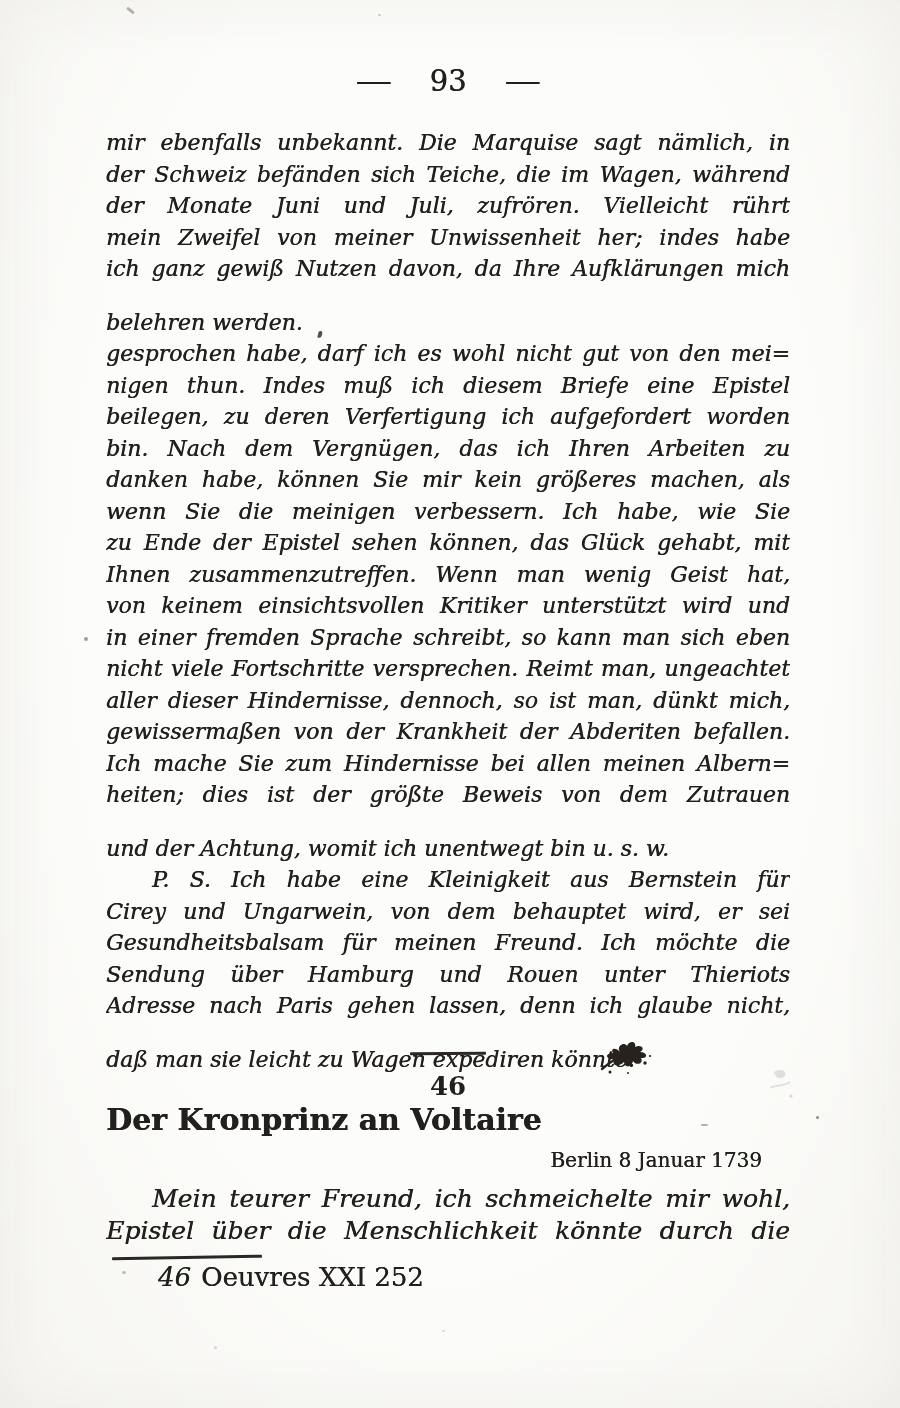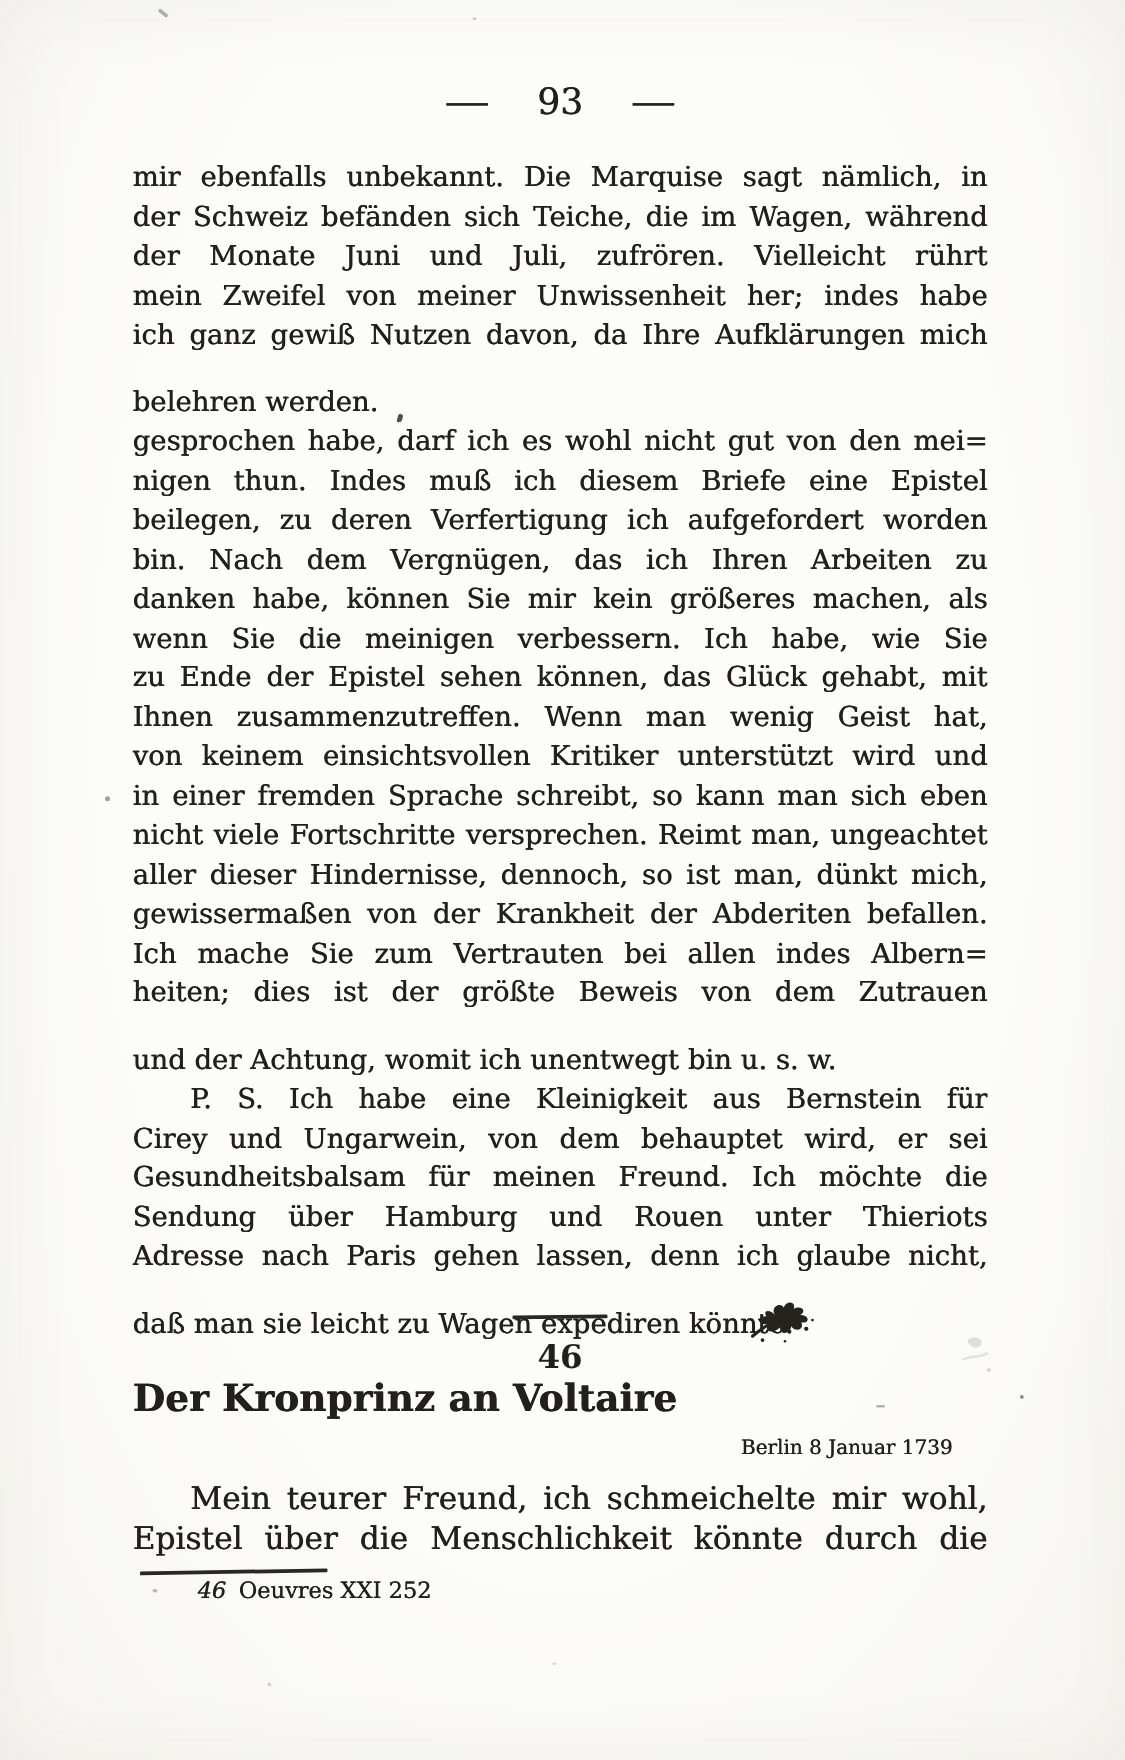--- a/index.html
+++ b/index.html
@@ -21,54 +21,54 @@
     font-size:29px; text-shadow:0.4px 0 0 currentColor;
   }
   .running-head .dash { letter-spacing:0; transform:scaleX(1.25); }
   
   .textblock {
     position:absolute; left:106px; top:127px; width:684px;
     font-size:22px; line-height:31.5px;
     text-shadow:0.4px 0 0 currentColor;
   }
   .para { margin:0; padding:0; }
-  .line { text-align:justify; text-align-last:justify; height:31.5px; overflow:hidden; }
+  .line { text-align:justify; text-align-last:justify; height:31.5px; overflow:hidden;font-style:italic; }
   .line.left { text-align:right; text-align-last:left;margin-top:22px; }
   .line.ind { text-indent:46px; }
   
   .divider {
     position:absolute; left:410px; top:1052px; width:76px; height:3px;
     background:#2a2724; border-radius:1px; transform:rotate(-0.5deg);
   }
   .letter-number {
     position:absolute; left:106px; top:1071px; width:684px;
     text-align:center; font-size:26px; font-weight:bold;
   }
   .letter-heading {
     position:absolute; left:106px; top:1102px; width:684px; margin:0;
     font-size:30px; font-weight:bold;
     text-shadow:0.4px 0 0 currentColor;
   }
   .dateline {
     position:absolute; left:106px; top:1148px; width:684px;
     box-sizing:border-box; padding-right:28px;
-    text-align:right; font-size:16px; text-shadow:0.3px 0 0 currentColor;
+    text-align:right; font-size:20px; text-shadow:0.3px 0 0 currentColor;
   }
   .letter46-body {
     position:absolute; left:106px; top:1183px; width:684px;
     font-size:25px; line-height:31.5px; text-shadow:0.4px 0 0 currentColor;
   }
   
   .footnote-rule {
     position:absolute; left:112px; top:1256px; width:150px; height:3px;
     background:#2a2724; transform:rotate(-1deg); border-radius:1px;
   }
   .footnote-text {
     position:absolute; left:158px; top:1262px;
-    font-size:18px; text-shadow:0.3px 0 0 currentColor;
+    font-size:26px; text-shadow:0.3px 0 0 currentColor;
   }
   .footnote-text .fn-num { font-style:italic; margin-right:10px; }
   
   .blot { position:absolute; left:598px; top:1038px; }
   .ghost { position:absolute; left:766px; top:1066px; opacity:0.55; }
   .speck { position:absolute; background:#9a958e; border-radius:50%; }
   .s1 { left:126px; top:9px;  width:9px; height:3px; border-radius:2px; transform:rotate(38deg); background:#b3afa7; }
   .s2 { left:318px; top:331px; width:4px; height:7px; border-radius:2px 2px 3px 1px; background:#55504a; transform:rotate(14deg); }
   .s3 { left:84px;  top:637px; width:4px; height:4px; background:#a29d96; }
   .s4 { left:816px; top:1116px; width:3px; height:3px; background:#8f8a84; }
@@ -105,21 +105,21 @@
       <div class="line">bin. Nach dem Vergnügen, das ich Ihren Arbeiten zu</div>
       <div class="line">danken habe, können Sie mir kein größeres machen, als</div>
       <div class="line">wenn Sie die meinigen verbessern. Ich habe, wie Sie</div>
       <div class="line">zu Ende der Epistel sehen können, das Glück gehabt, mit</div>
       <div class="line">Ihnen zusammenzutreffen. Wenn man wenig Geist hat,</div>
       <div class="line">von keinem einsichtsvollen Kritiker unterstützt wird und</div>
       <div class="line">in einer fremden Sprache schreibt, so kann man sich eben</div>
       <div class="line">nicht viele Fortschritte versprechen. Reimt man, ungeachtet</div>
       <div class="line">aller dieser Hindernisse, dennoch, so ist man, dünkt mich,</div>
       <div class="line">gewissermaßen von der Krankheit der Abderiten befallen.</div>
-      <div class="line">Ich mache Sie zum Vertrauten bei allen indes Albern=</div>
+      <div class="line">Ich mache Sie zum Hindernisse bei allen meinen Albern=</div>
       <div class="line">heiten; dies ist der größte Beweis von dem Zutrauen</div>
       <div class="line left">und der Achtung, womit ich unentwegt bin u. s. w.</div>
     </div>
     <div class="para">
       <div class="line ind">P. S. Ich habe eine Kleinigkeit aus Bernstein für</div>
       <div class="line">Cirey und Ungarwein, von dem behauptet wird, er sei</div>
       <div class="line">Gesundheitsbalsam für meinen Freund. Ich möchte die</div>
       <div class="line">Sendung über Hamburg und Rouen unter Thieriots</div>
       <div class="line">Adresse nach Paris gehen lassen, denn ich glaube nicht,</div>
       <div class="line left">daß man sie leicht zu Wagen expediren könnte.</div>

